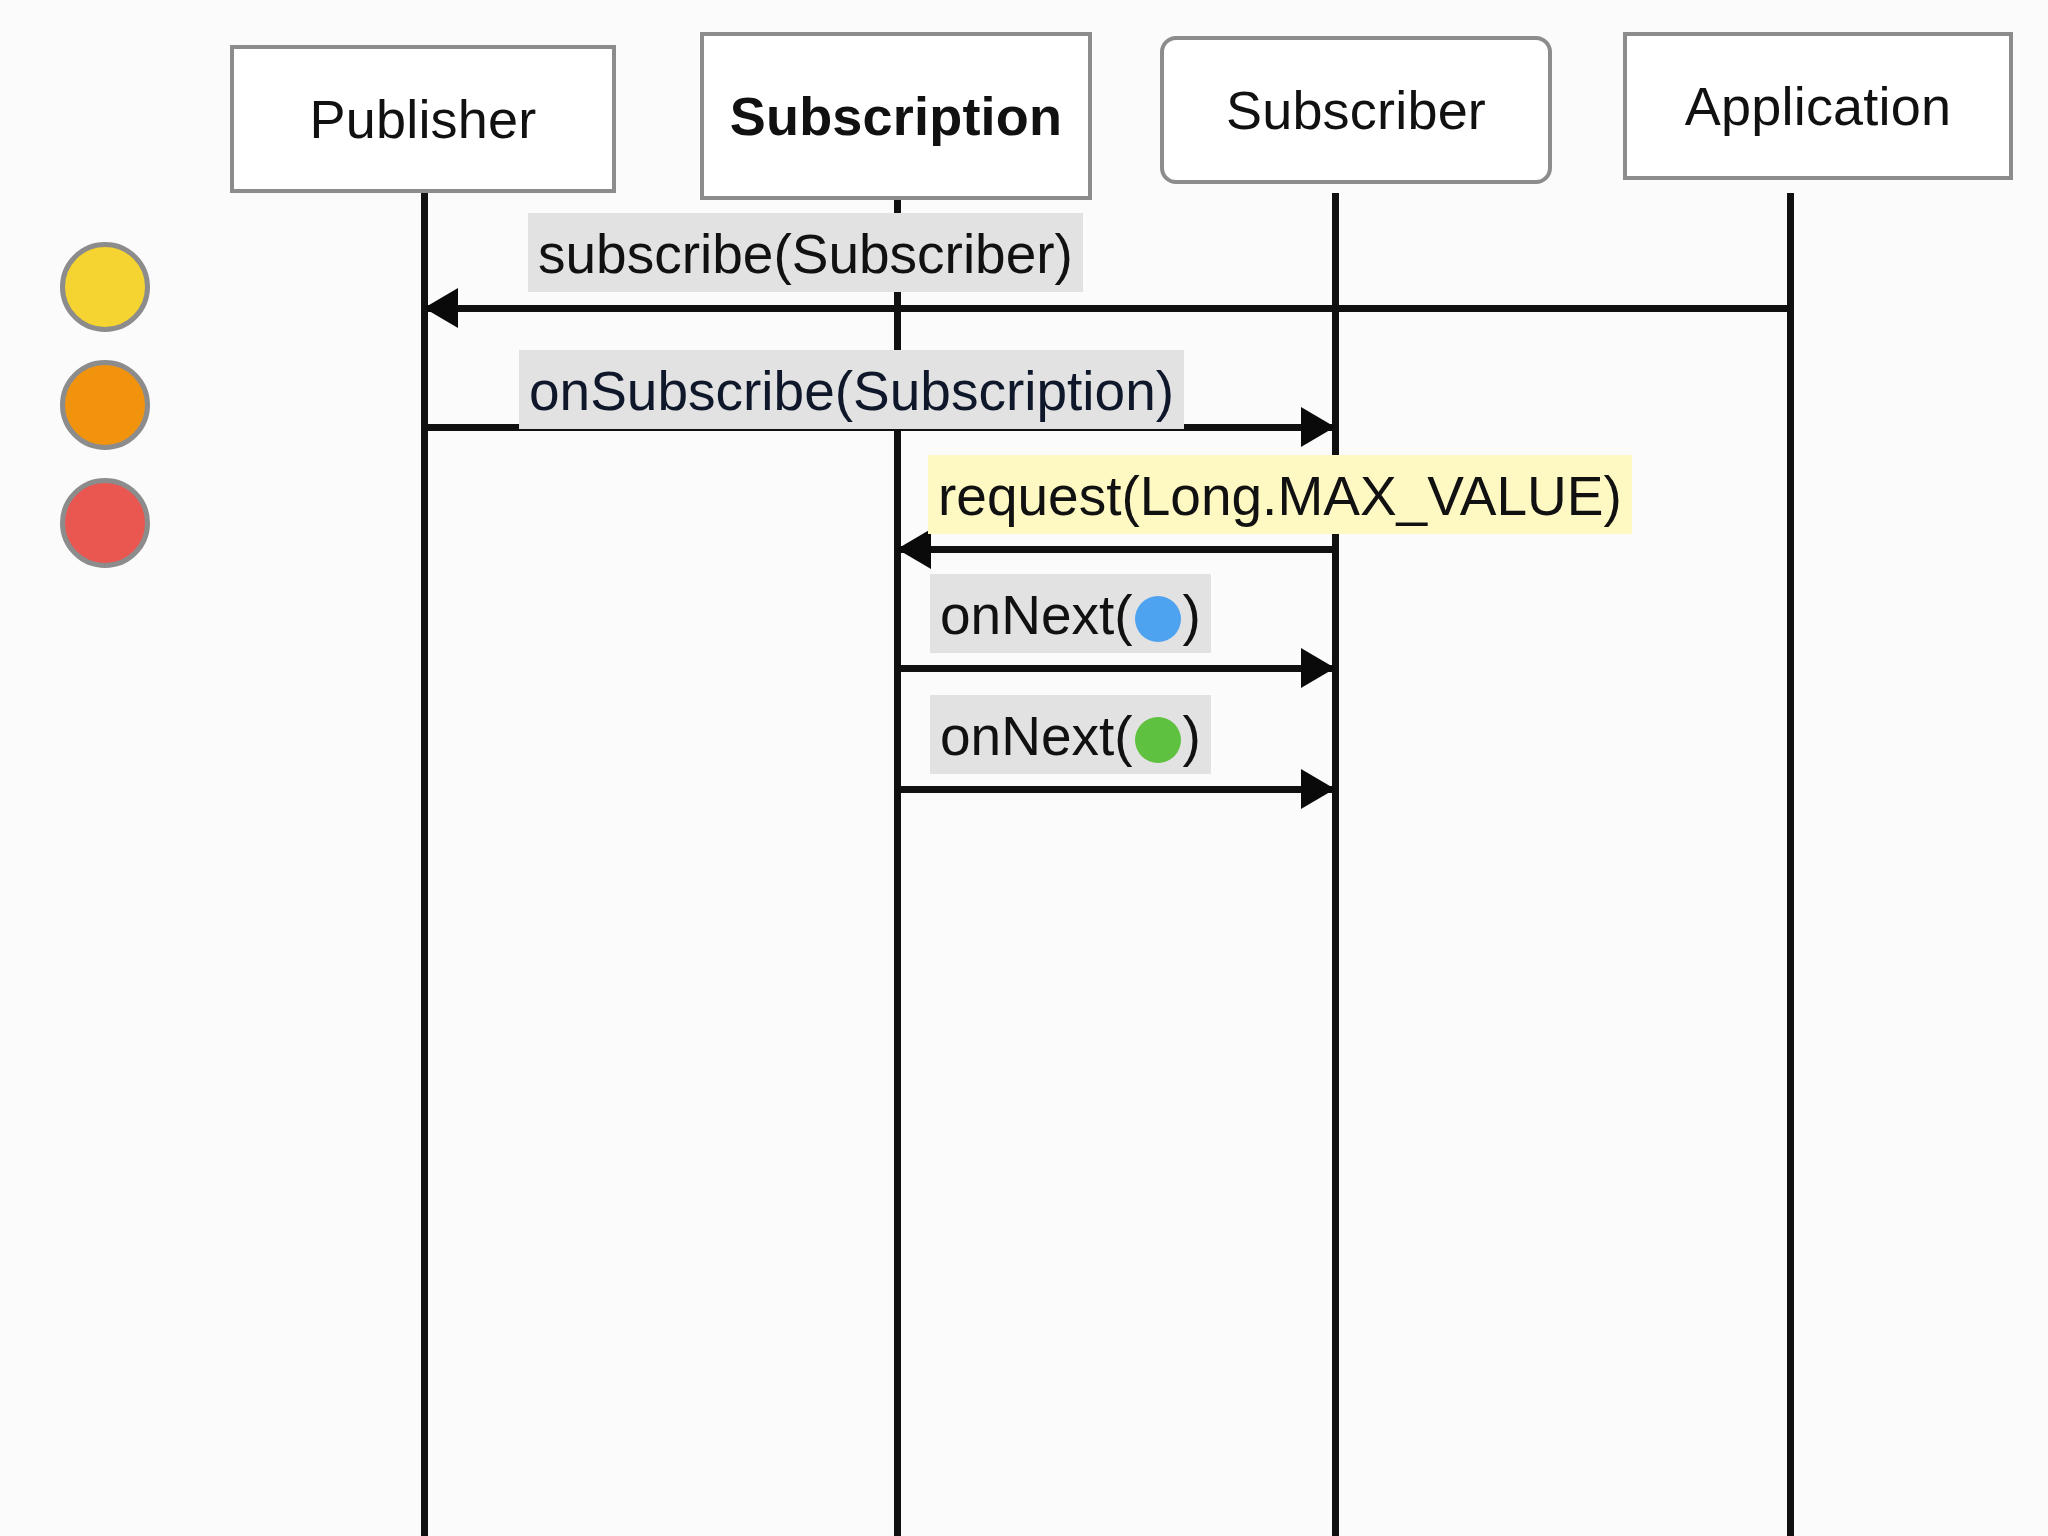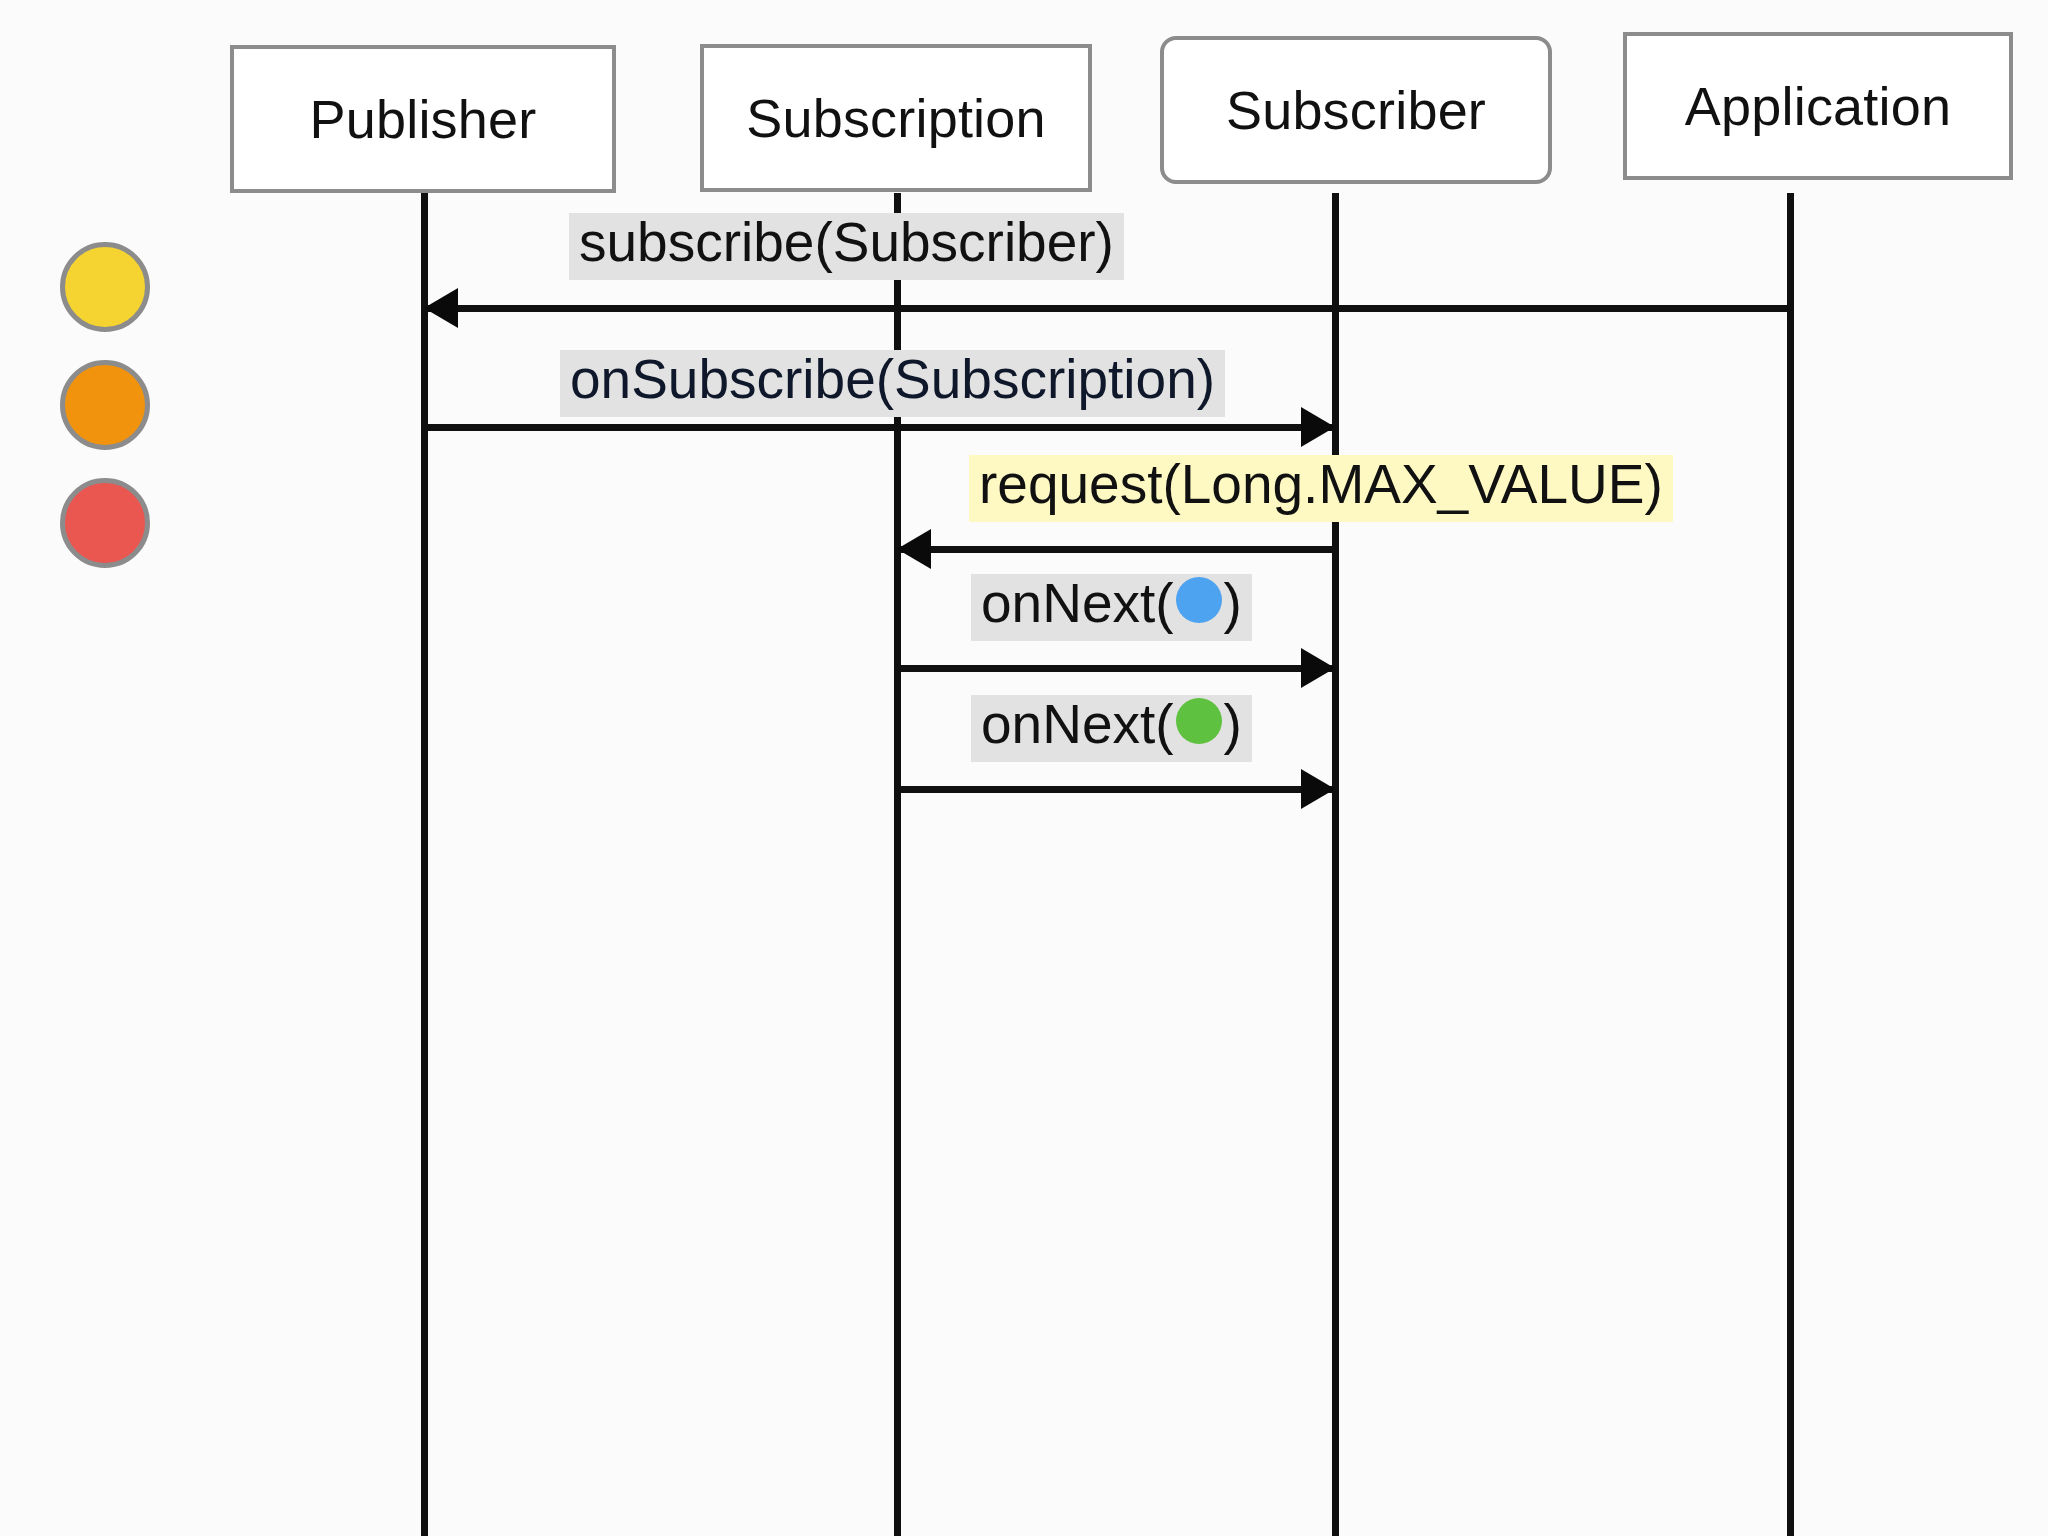--- a/index.html
+++ b/index.html
@@ -62,25 +62,25 @@
     border-right: 34px solid #0a0a0a;
   }
 
   
   .msg-label {
     position: absolute;
     background: #e2e2e2;
     color: #111111;
     font-size: 55px;
     line-height: 1.08;
-    padding: 0 10px 8px 10px;
+    padding: 12px 10px 8px 10px;
     white-space: nowrap;
     display: flex;
+    align-items: center;
     box-sizing: border-box;
-    margin-left: 41px;
   }
   .msg-label .token-dot {
     display: inline-block;
     width: 46px;
     height: 46px;
     border-radius: 50%;
     vertical-align: middle;
     margin: 0 2px;
     position: relative;
     top: 3px;
@@ -109,21 +109,21 @@
       <div class="lifeline" style="left: 421px; top: 193px; height: 1343px; background: rgb(16, 16, 16);"></div>
       <div class="lifeline" style="left: 894px; top: 193px; height: 1343px; background: rgb(16, 16, 16);"></div>
       <div class="lifeline" style="left: 1332px; top: 193px; height: 1343px; background: rgb(16, 16, 16);"></div>
       <div class="lifeline" style="left: 1787px; top: 193px; height: 1343px; background: rgb(16, 16, 16);"></div>
     </div>
 
   <div id="participant-layer">
       <div class="participant" style="left: 230px; top: 45px; width: 386px; height: 148px; border-color: rgb(140, 140, 140);">
         <span class="participant-label" style="color: rgb(17, 17, 17);">Publisher</span>
       </div>
-      <div class="participant" style="left: 700px; top: 44px; width: 392px; height: 148px; border-color: rgb(140, 140, 140);">
+      <div class="participant" style="left: 700px; top: 32px; width: 392px; height: 168px; border-color: rgb(140, 140, 140); font-weight: bold;">
         <span class="participant-label" style="color: rgb(17, 17, 17);">Subscription</span>
       </div>
       <div class="participant" style="left: 1160px; top: 36px; width: 392px; height: 148px; border-color: rgb(140, 140, 140); border-radius: 16px;">
         <span class="participant-label" style="color: rgb(17, 17, 17);">Subscriber</span>
       </div>
       <div class="participant" style="left: 1623px; top: 32px; width: 390px; height: 148px; border-color: rgb(140, 140, 140);">
         <span class="participant-label" style="color: rgb(17, 17, 17);">Application</span>
       </div>
     </div>
 

